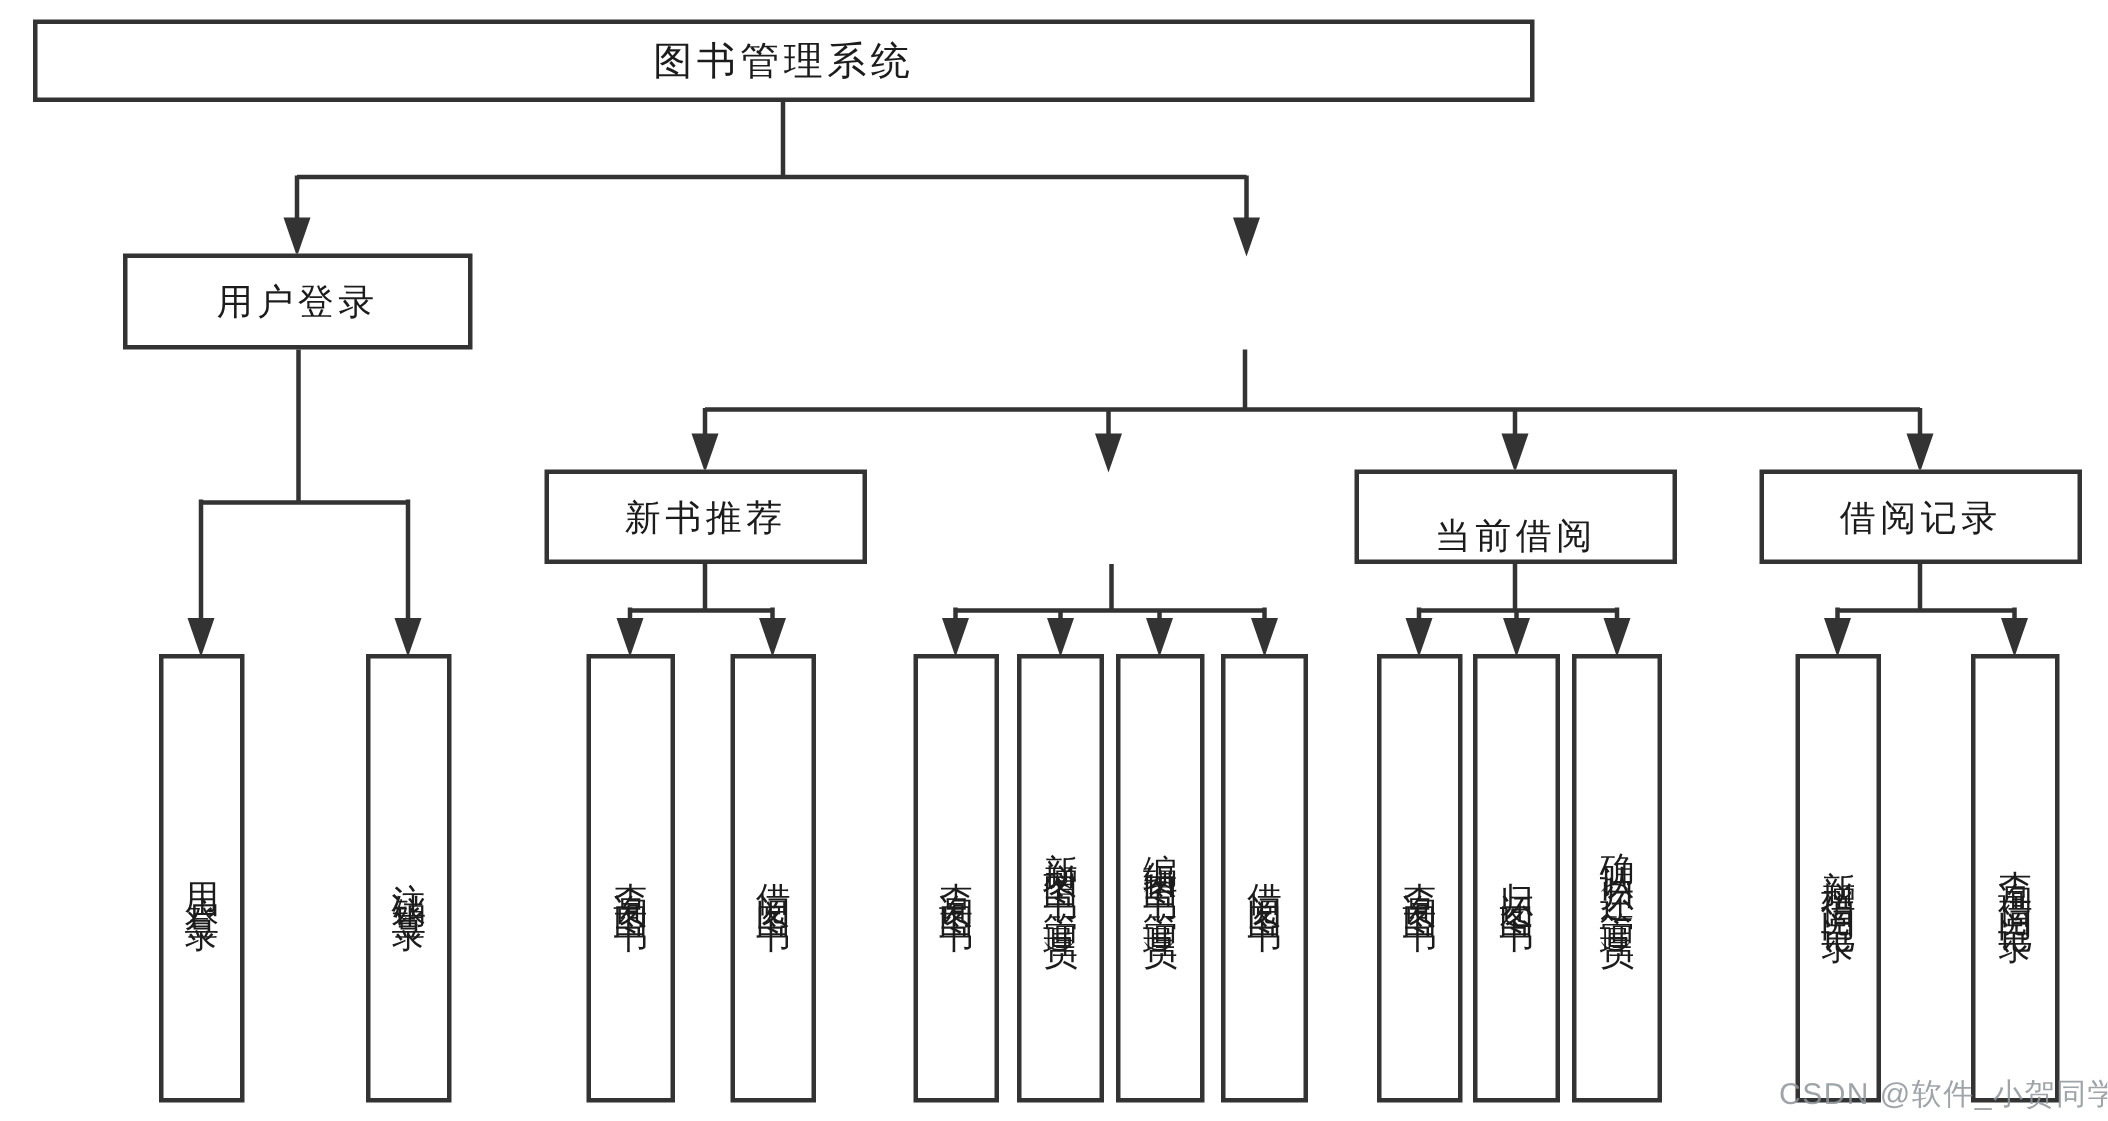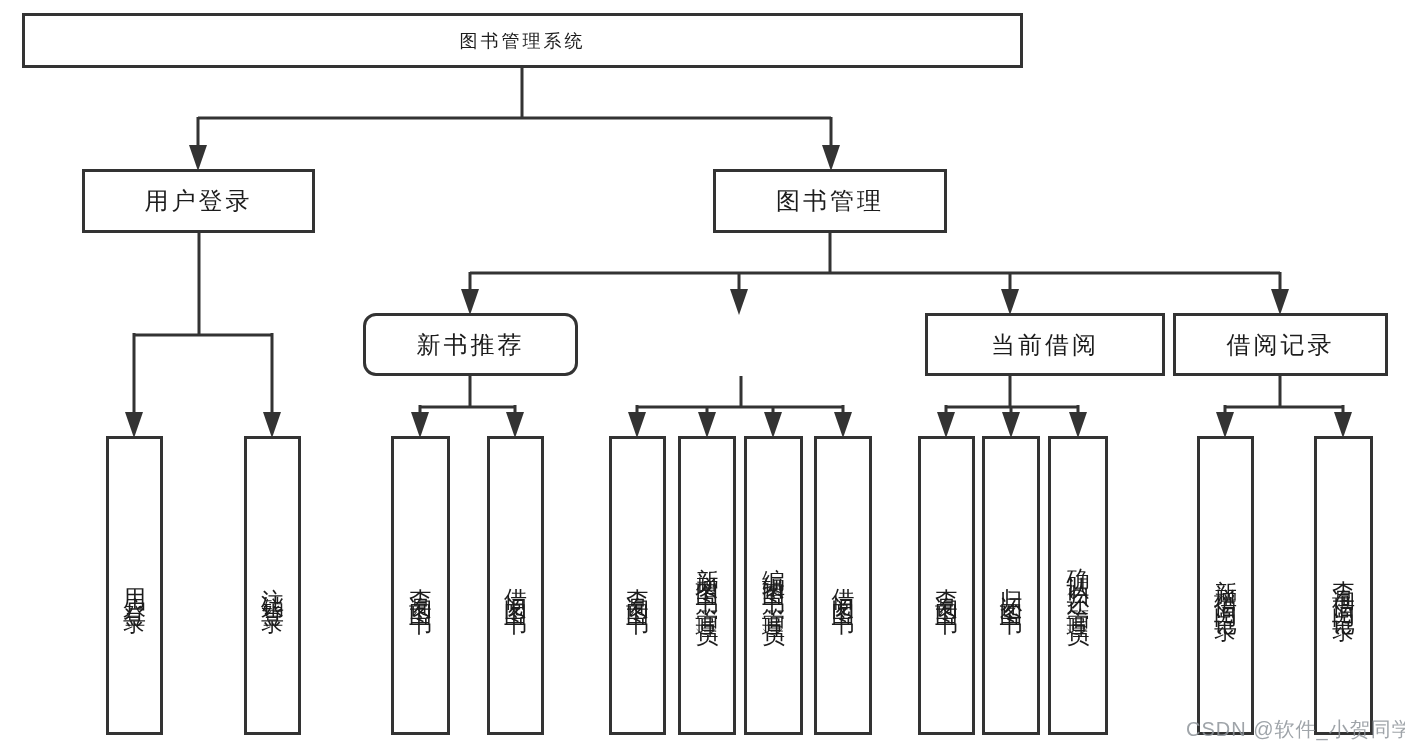--- a/index.html
+++ b/index.html
@@ -31,21 +31,21 @@
     justify-content: center;
     z-index: 1;
   }
   .hbox .label {
     font-size: 24px;
     letter-spacing: 3px;
     color: #1c1c1c;
     white-space: nowrap;
   }
   .hbox.root .label {
-    font-size: 18px;
+    font-size: 26px;
   }
   .vbox {
     position: absolute;
     top: 436px;
     height: 299px;
     box-sizing: border-box;
     border: 3px solid #333333;
     background: #ffffff;
     display: flex;
     align-items: center;
@@ -136,28 +136,25 @@
     </g>
   </svg>
 
   <div class="hbox root" style="left:22px; top:13px; width:1001px; height:55px;">
     <span class="label">图书管理系统</span>
   </div>
 
   <div class="hbox" style="left:82px; top:169px; width:233px; height:64px;">
     <span class="label">用户登录</span>
   </div>
-  <div class="hbox" style="left:713px; top:169px; width:234px; height:64px;">
-    <span class="label">图书管理</span>
-  </div>
-
-  <div class="hbox" style="left:363px; top:313px; width:215px; height:63px;border-radius:13px;">
+
+  <div class="hbox" style="left:363px; top:313px; width:215px; height:63px;">
     <span class="label">新书推荐</span>
   </div>
-  <div class="hbox" style="left:925px; top:313px; width:240px; height:63px;">
+  <div class="hbox" style="left:903px; top:313px; width:215px; height:63px;align-items:flex-end;">
     <span class="label">当前借阅</span>
   </div>
   <div class="hbox" style="left:1173px; top:313px; width:215px; height:63px;">
     <span class="label">借阅记录</span>
   </div>
 
   <div class="vbox" style="left:106px; width:57px;">
     <span class="vlabel">用户登录</span>
   </div>
   <div class="vbox" style="left:244px; width:57px;">

